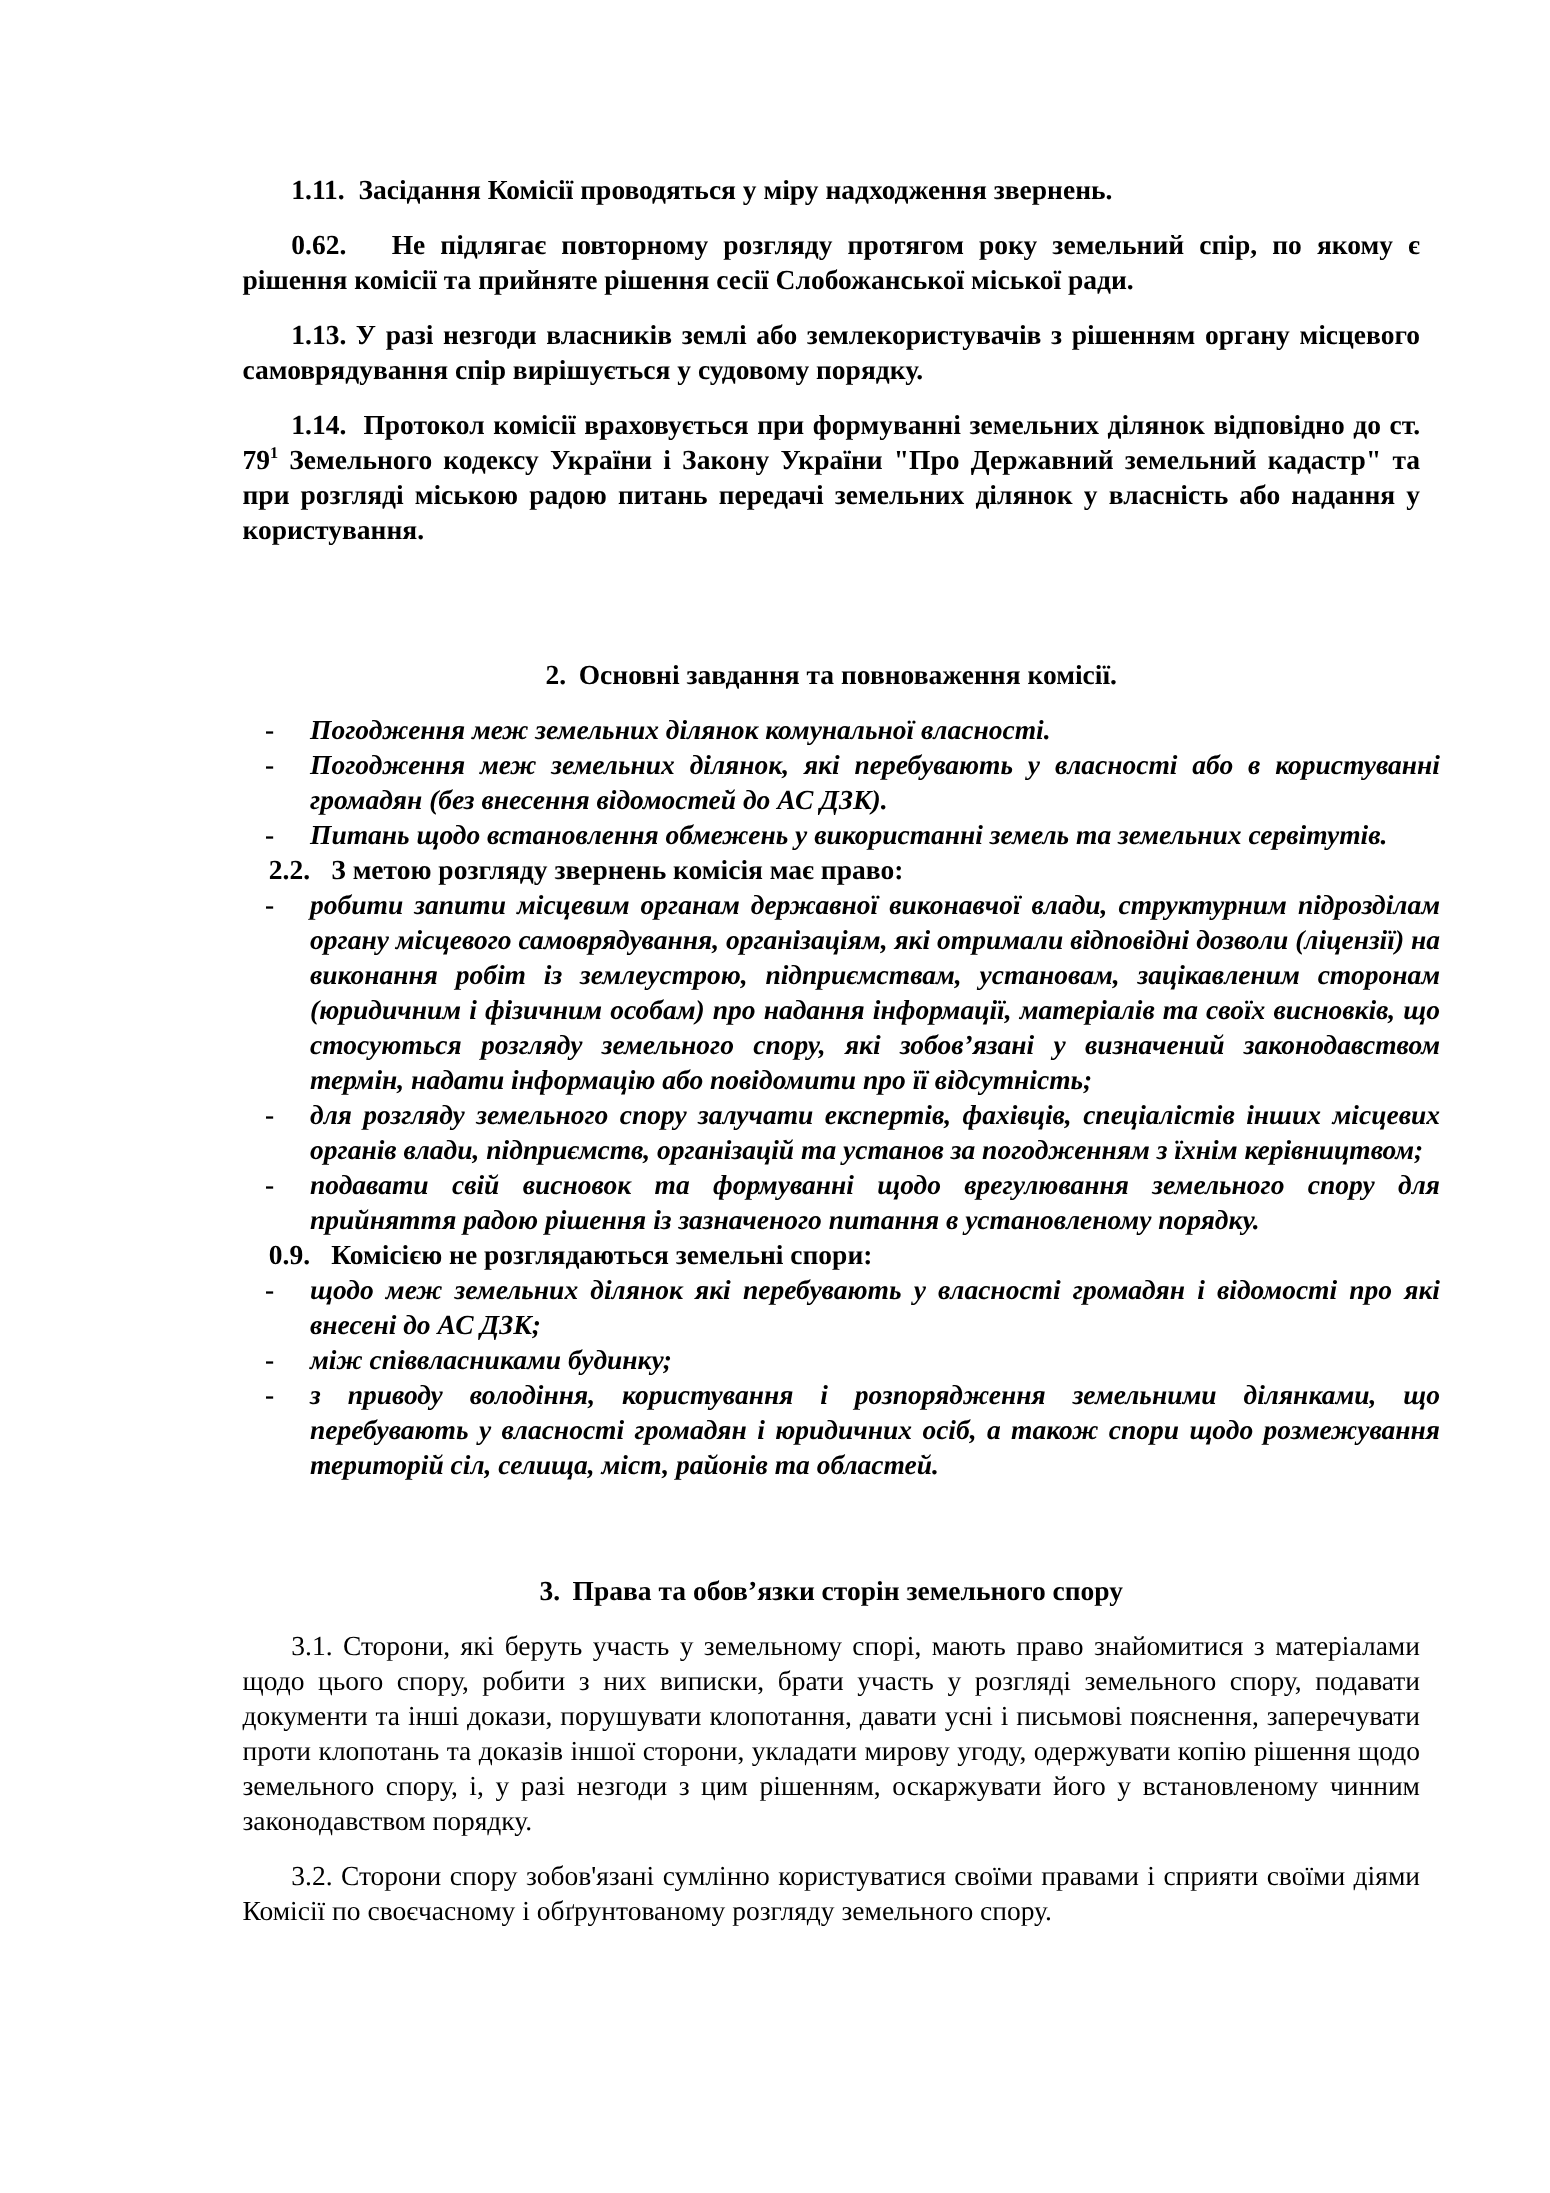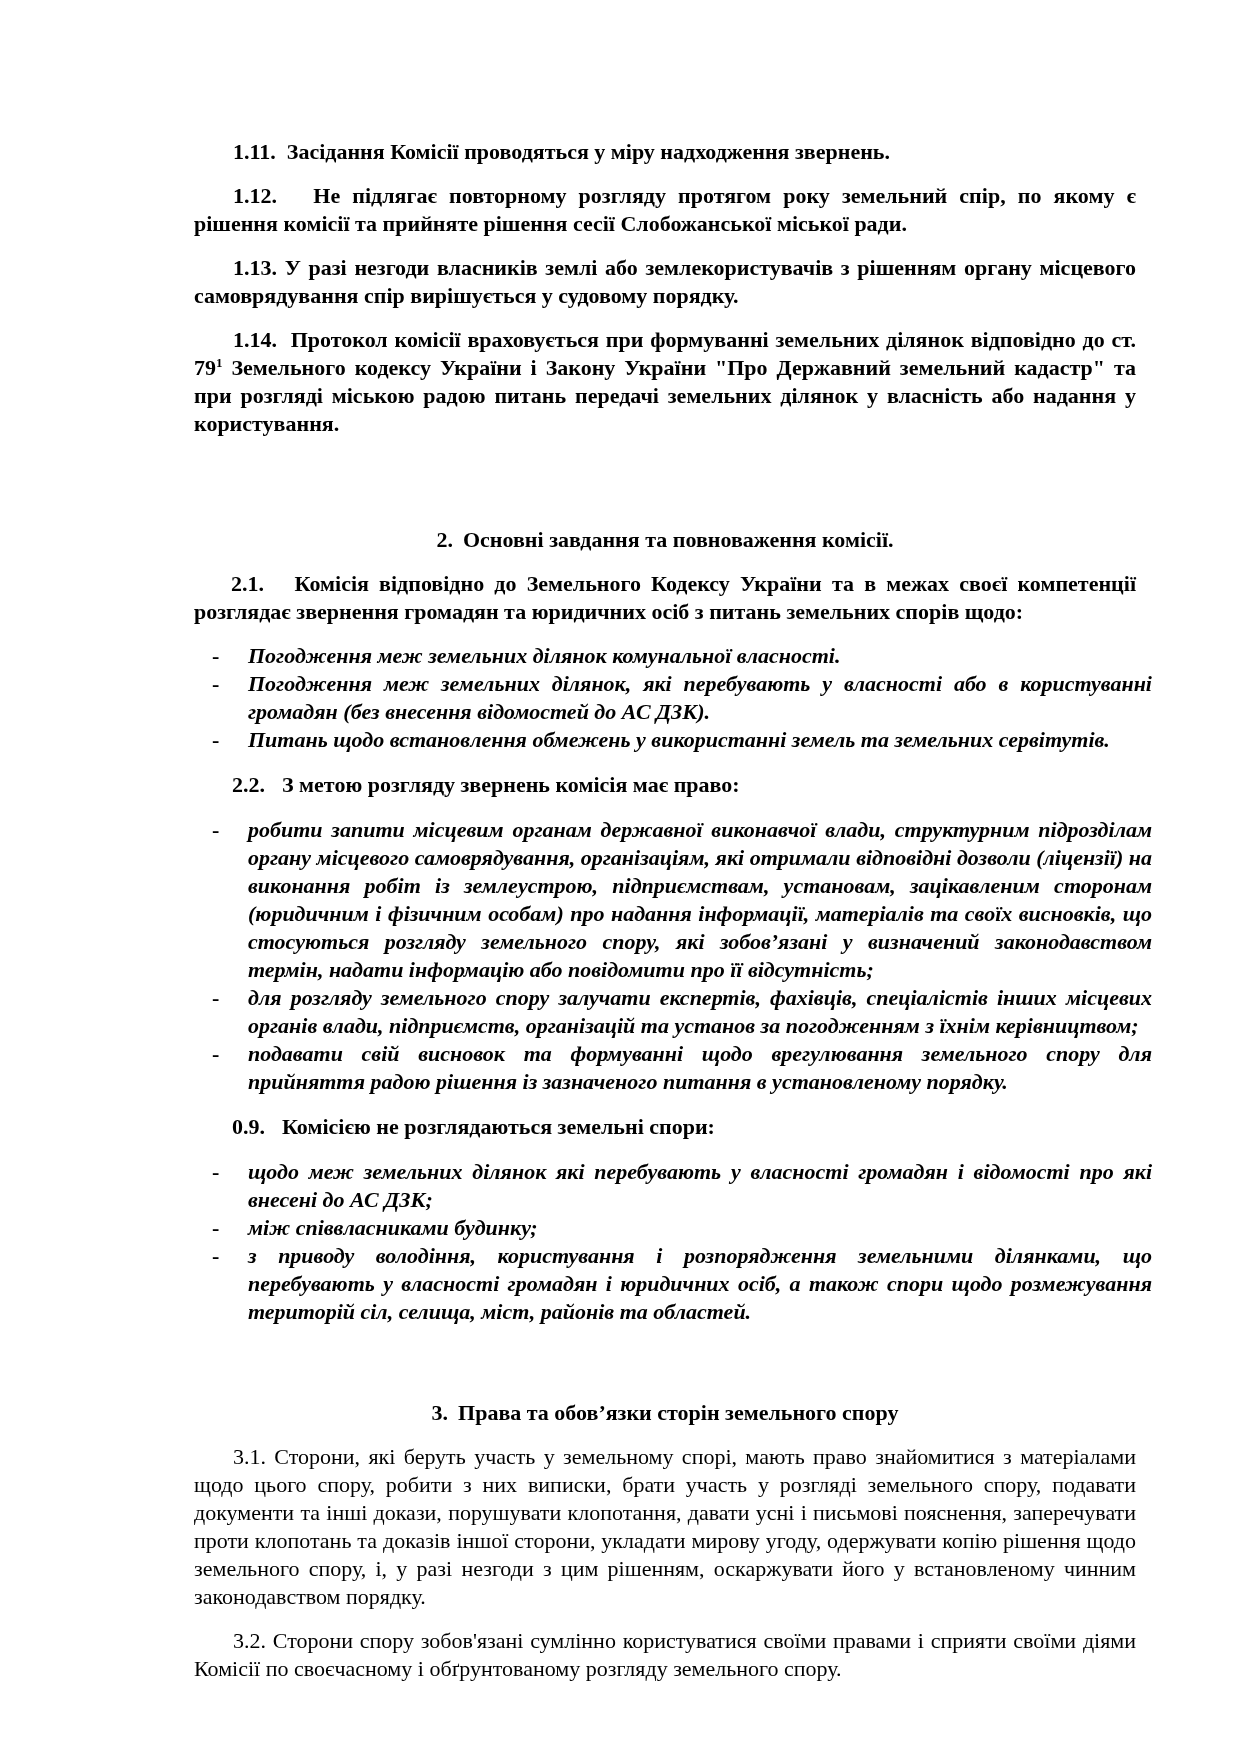--- a/index.html
+++ b/index.html
@@ -46,45 +46,44 @@
       padding-left: 34px;
       box-sizing: content-box;
     }
     .list-item .text {
       flex: 1;
       text-align: justify;
       font-style: italic;
     }
     .sub-head {
       padding-left: 37px;
-      margin: 17px;
+      margin: 0;
     }
     .sub-head .num { display: inline-block; width: 50px; }
     sup { font-size: 13px; line-height: 0; vertical-align: super; }
     .gap-1 { height: 56px; }
     .gap-2 { height: 57px; }
   </style>
 </head>
 <body>
 
 <div class="page">
 
   <div class="bold">
     <p class="indent"><span>1.11.</span>&nbsp; <span>Засідання Комісії проводяться у міру надходження звернень.</span></p>
-    <p class="indent"><span>1.12.</span>&nbsp;&nbsp; <span>Не підлягає повторному розгляду протягом року земельний спір, по якому є рішення комісії та прийняте рішення сесії Слобожанської міської ради.</span></p>
+    <p class="indent"><span>0.62.</span>&nbsp;&nbsp; <span>Не підлягає повторному розгляду протягом року земельний спір, по якому є рішення комісії та прийняте рішення сесії Слобожанської міської ради.</span></p>
     <p class="indent"><span>1.13.</span> <span>У разі незгоди власників землі або землекористувачів з рішенням органу місцевого самоврядування спір вирішується у судовому порядку.</span></p>
     <p class="indent"><span>1.14.</span>&nbsp; <span>Протокол комісії враховується при формуванні земельних ділянок відповідно до ст. 79</span><sup>1</sup><span> Земельного кодексу України і Закону України "Про Державний земельний кадастр" та при розгляді міською радою питань передачі земельних ділянок у власність або надання у користування.</span></p>
   </div>
 
   <div class="gap-1"></div>
 
   <div class="bold">
     <p class="heading normal-heading"><span class="num">2.</span><span>Основні завдання та повноваження комісії.</span></p>
 
-    <p class="indent-sub"><span>2.1.</span>&nbsp;&nbsp; <span>Комісія відповідно до Земельного Кодексу України та в межах своєї компетенції розглядає звернення громадян та юридичних осіб з питань земельних спорів щодо:</span></p>
     <div class="list-item">
         <span class="dash">-</span>
         <span class="text">Погодження меж земельних ділянок комунальної власності.</span>
       </div>
     <div class="list-item">
         <span class="dash">-</span>
         <span class="text">Погодження меж земельних ділянок, які перебувають у власності або в користуванні громадян (без внесення відомостей до АС ДЗК).</span>
       </div>
     <div class="list-item">
         <span class="dash">-</span>

